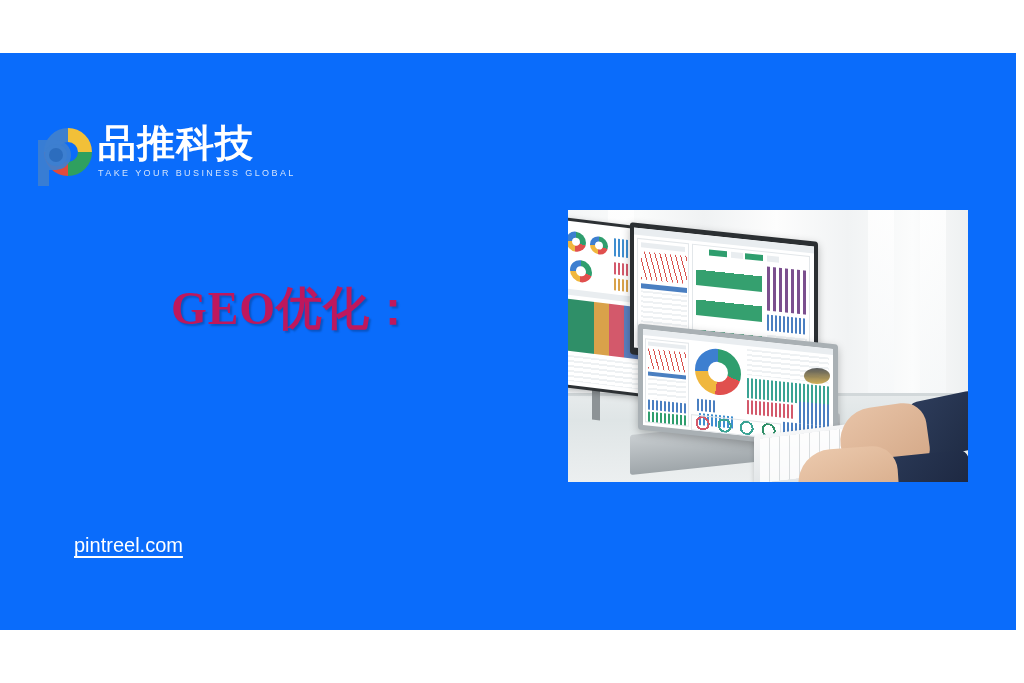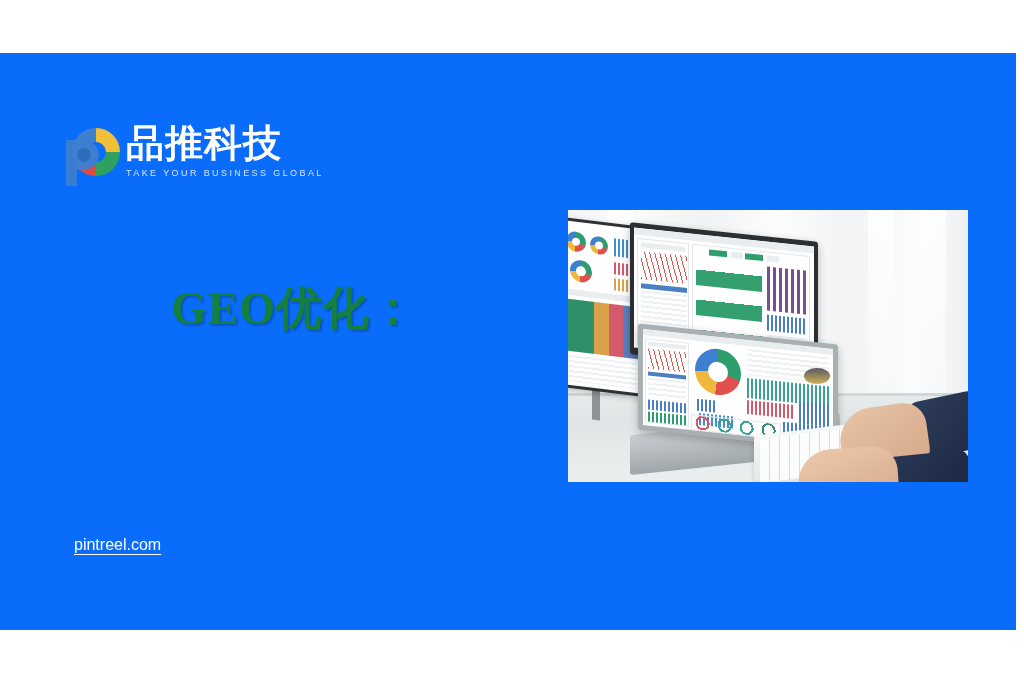--- a/index.html
+++ b/index.html
@@ -20,21 +20,21 @@
   #slide-bg {
     position:absolute;
     left:0; top:53px;
     width:1016px; height:577px;
     background:#0a6cfb;
   }
 
   
   #logo-block {
     position:absolute;
-    left:60px; top:118px;
+    left:32px; top:118px;
     width:300px; height:72px;
   }
   #logo-mark {
     position:absolute;
     left:0; top:2px;
     width:62px; height:66px;
   }
   #logo-text-wrap {
     position:absolute;
     left:66px; top:4px;
@@ -61,36 +61,36 @@
   }
 
   
   #headline {
     position:absolute;
     left:24px; top:278px;
     width:540px;
     text-align:center;
     font-family:"Liberation Serif", "DejaVu Serif", serif;
     font-weight:bold;
-    color:#15803d;
+    color:#be185d;
     font-size:49px;
     line-height:62px;
     letter-spacing:1px;
     text-shadow:2px 2px 2px rgba(0,0,0,.22);
   }
   #headline .hl-line { display:block; white-space:nowrap; }
   #headline .hl-line-1 { font-size:46px; }
   #headline .hl-line-2 { font-size:49px; }
 
   
   #site-url {
     position:absolute;
     left:74px; top:530px;
     font-family:"Liberation Sans", sans-serif;
-    font-size:16px;
+    font-size:20px;
     line-height:30px;
     color:#ffffff;
     text-decoration:underline;
     text-underline-offset:4px;
     cursor:pointer;
   }
 
   
   #photo {
     position:absolute;

